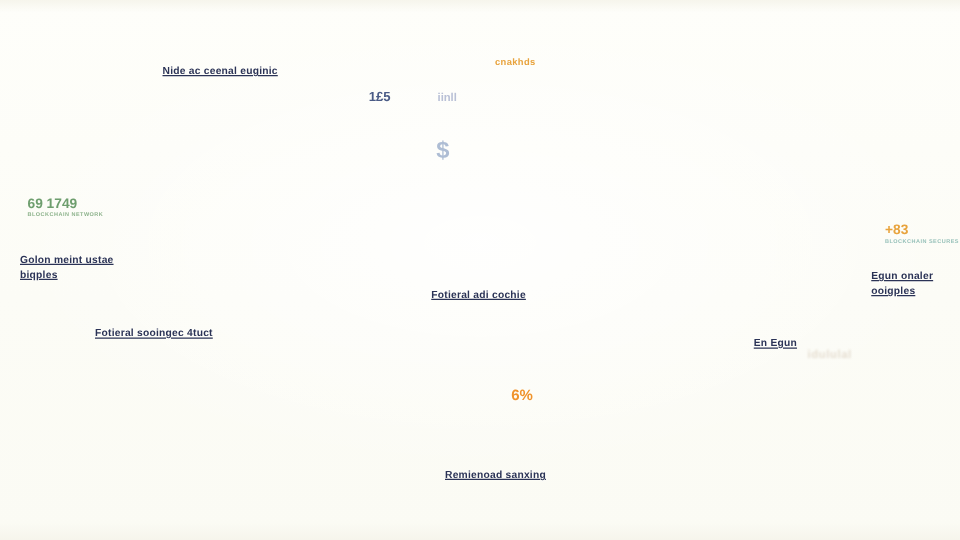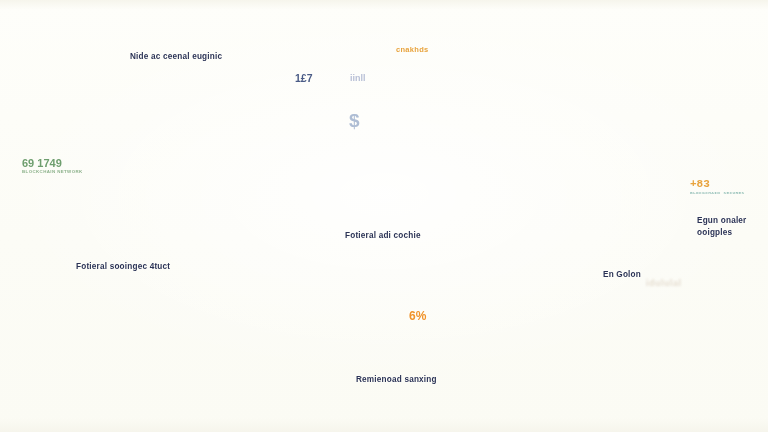--- a/index.html
+++ b/index.html
@@ -32,21 +32,21 @@
   .lbl{
     position:absolute;
     color:#2b3356;
     font-size:8.2px;
     font-weight:700;
     letter-spacing:.2px;
     white-space:nowrap;
     text-shadow:0 0 2px #fdfdf8, 0 0 3px #fdfdf8;
   }
   .lbl.two{white-space:normal;line-height:12px;width:86px;}
-  .lbl.blur{filter:blur(.22px);}
+  .lbl.blur{filter:blur(.22px);text-decoration:underline;}
 
   .stat{position:absolute;white-space:nowrap;filter:blur(.25px);}
   .stat .big{font-size:11px;font-weight:700;line-height:12px;}
   .stat .small{font-size:4.4px;font-weight:700;letter-spacing:.4px;line-height:5px;opacity:.8;}
 
   .pct{
     position:absolute;
     color:#f0932b;
     font-size:12px;
     font-weight:700;
@@ -298,46 +298,47 @@
       <rect x="704" y="302" width="4" height="18" fill="#e6ded1"></rect>
     </g>
   </svg>
 
   <div class="wash"></div>
   <div class="edge-top"></div>
   <div class="edge-bottom"></div>
 
   <div class="lbl blur" style="left:130px;top:52px;">Nide ac ceenal euginic</div>
 
+  <div class="lbl two blur" style="left:16px;top:202px;">Golon meint ustae biqples</div>
 
   <div class="lbl blur" style="left:76px;top:262px;">Fotieral sooingec 4tuct</div>
 
   <div class="lbl blur" style="left:345px;top:231px;">Fotieral adi cochie</div>
 
   <div class="lbl two blur" style="left:697px;top:215px;">Egun onaler ooigples</div>
 
-  <div class="lbl blur" style="left:603px;top:270px;">En Golon</div>
+  <div class="lbl blur" style="left:603px;top:270px;">En Egun</div>
 
   <div class="lbl blur" style="left:356px;top:375px;">Remienoad sanxing</div>
 
-  <div class="badgeNum" style="left:295px;top:72px;">1£7</div>
+  <div class="badgeNum" style="left:295px;top:72px;">1£5</div>
 
   <div class="faintTxt" style="left:350px;top:73px;text-align:center;">iinll</div>
 
   <div class="orangeTxt" style="left:396px;top:45px;">cnakhds</div>
 
   <div class="dollar" style="left:349px;top:110px;">$</div>
 
   <div class="ghostTxt" style="left:646px;top:278px;">idululal</div>
 
   <div class="pct" style="left:409px;top:309px;">6%</div>
 
   <div class="stat" style="left:22px;top:157px;color:#6e9e6e;">
     <div class="big">69 1749</div>
     <div class="small">BLOCKCHAIN NETWORK</div>
   </div>
 
-  <div class="stat" style="left:690px;top:178px;color:#e8a33d;font-family:Liberation Mono, monospace;">
+  <div class="stat" style="left:708px;top:178px;color:#e8a33d;">
     <div class="big">+83</div>
     <div class="small" style="color:#7ab0a8;">BLOCKCHAIN SECURES</div>
   </div>
 
 </div>
 
 </body></html>

